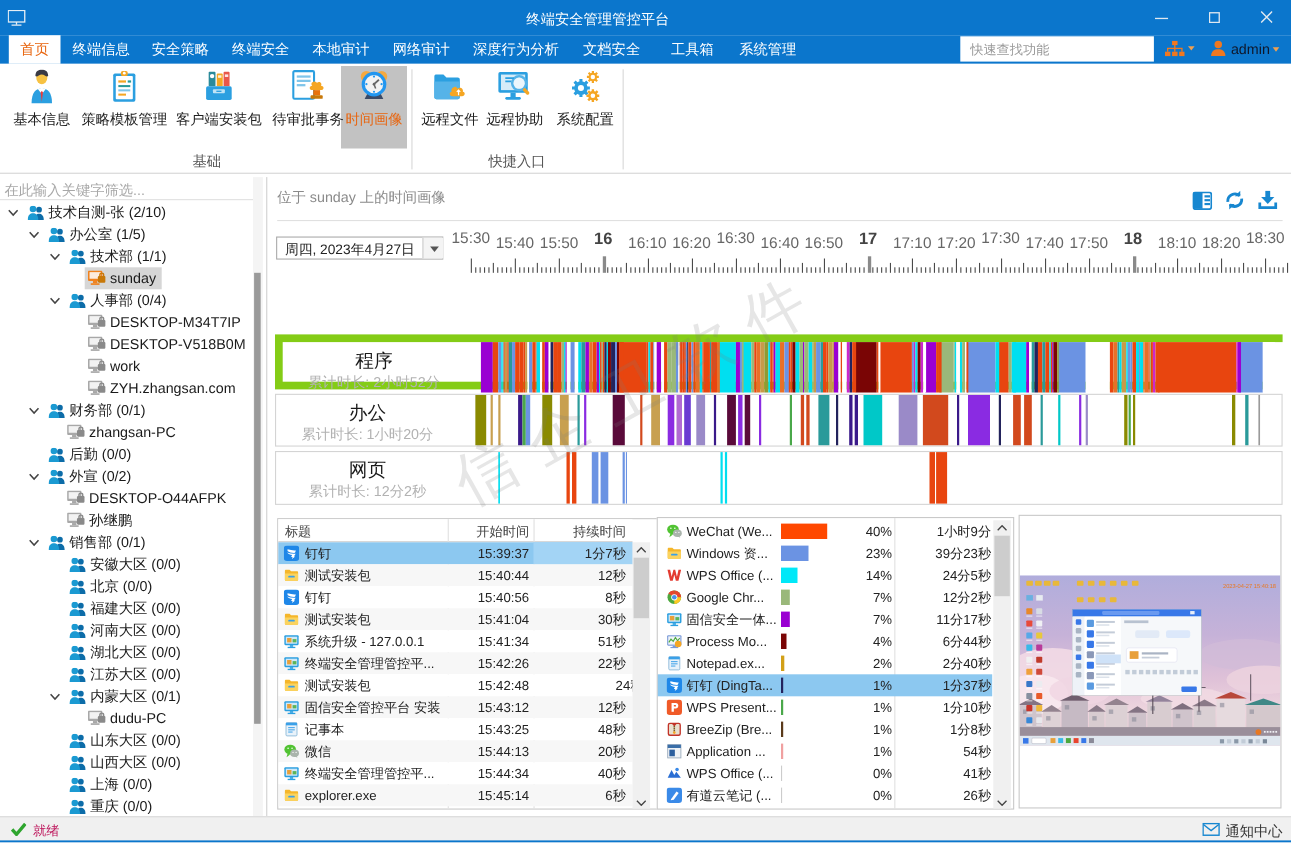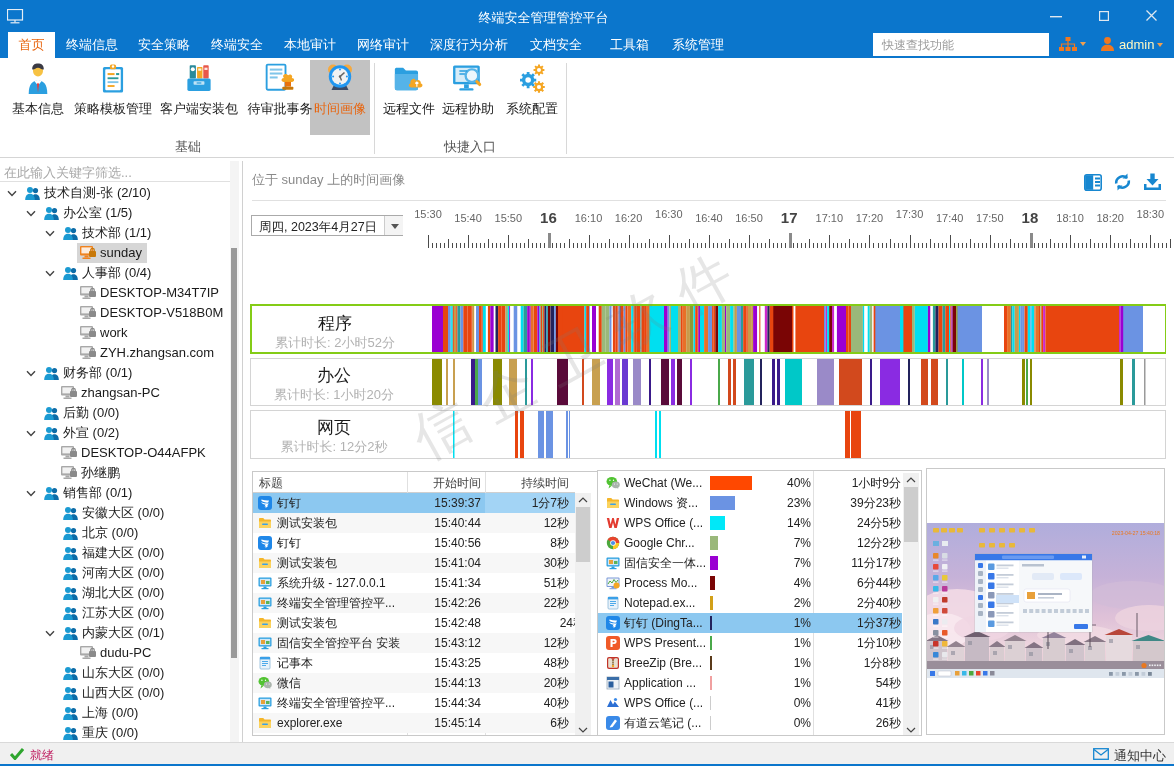--- a/index.html
+++ b/index.html
@@ -18,23 +18,23 @@
 .tree{left:0;top:161px;width:243px;height:581px;background:#fff;border-right:1px solid #d0d0d0;overflow:hidden;}
 .trow{position:absolute;height:20px;line-height:20px;font-size:13px;color:#1a1a1a;white-space:nowrap;}
 .statusbar{left:0;top:742px;width:1174px;height:24px;background:#f0f0f0;border-top:1px solid #d9d9d9;}
 .statusbar .blueline{position:absolute;left:0;bottom:0;width:1174px;height:2px;background:#0b76cc;}
 .main{left:244px;top:161px;width:930px;height:581px;background:#fff;}
 .mhead{position:absolute;left:8px;top:8px;width:914px;height:32px;border-bottom:1px solid #e0e0e0;}
 .mhead .t{position:absolute;left:0px;top:8px;font-size:13px;color:#8a8a8a;}
 .chartlbl .t1{position:absolute;width:100%;text-align:center;font-size:17px;color:#1a1a1a;}
 .chartlbl .t2{position:absolute;width:100%;text-align:center;font-size:13px;color:#b2b2b2;}
 .crow{position:absolute;left:6px;width:916px;background:#fff;border:1px solid #d4d4d4;}
-.crow.sel{border:2px solid #84cc16;}
+.crow.sel{border:7px solid #84cc16;}
 .tick{position:absolute;background:#4a4a4a;}
-.rlbl{position:absolute;font-size:11px;color:#666;white-space:nowrap;transform:translateX(-50%);}
+.rlbl{position:absolute;font-size:14px;color:#666;white-space:nowrap;transform:translateX(-50%);}
 .rlbl.hour{font-size:15px;color:#444;font-weight:bold;}
 .panel{position:absolute;border:1px solid #c9c9c9;background:#fff;}
 .grid{font-size:12px;color:#222;}
 .grid .hdr{position:absolute;border-bottom:1px solid #cfcfcf;color:#333;background:#fff;}
 .cell{position:absolute;height:20px;line-height:20px;white-space:nowrap;overflow:hidden;}
 .r{text-align:right;}
 .sb{position:absolute;background:#f0f0f0;}
 .sb .thumb{position:absolute;left:1px;background:#cdcdcd;}
 .wm{position:absolute;font-size:56px;color:rgba(120,120,120,0.19);transform:rotate(-29deg);transform-origin:left bottom;white-space:nowrap;z-index:40;pointer-events:none;letter-spacing:19px;}
 </style>
@@ -74,21 +74,21 @@
       <rect x="0" y="10" width="5" height="4" fill="#f07820"></rect>
    <rect x="6.5" y="10" width="5" height="4" fill="#f07820"></rect>
       <rect x="13" y="10" width="5" height="4" fill="#f07820"></rect>
    <path d="M9 4 L9 7 M2.5 10 L2.5 7 L15.5 7 L15.5 10 M9 7 L9 10" stroke="#f07820" stroke-width="1.2" fill="none"></path>
  </svg>
  <div class="abs" style="left:1080px;top:10px;width:0;height:0;border-left:3.5px solid transparent;border-right:3.5px solid transparent;border-top:4px solid #f0a050;"></div>
  <svg class="abs" style="left:1100px;top:4px" width="15" height="16" viewBox="0 0 15 16">
    <circle cx="7.5" cy="4.5" r="3.4" fill="#f07820"></circle>
       <path d="M1 15 C1 10.5 4 8.8 7.5 8.8 C11 8.8 14 10.5 14 15 Z" fill="#f07820"></path>
  </svg>
- <div class="abs" style="left:1119px;top:5px;font-size:13px;color:#fef9c3;">admin</div>
+ <div class="abs" style="left:1119px;top:5px;font-size:13px;color:#0f172a;">admin</div>
  <div class="abs" style="left:1157px;top:11px;width:0;height:0;border-left:3.5px solid transparent;border-right:3.5px solid transparent;border-top:4px solid #f0a050;"></div>
 </div>
 <div class="abs ribbon">
     <div class="ritem" style="left:8px;width:60px;">
       <div style="position:absolute;left:50%;transform:translateX(-50%);top:3px;"><svg width="30" height="31" viewBox="0 0 38 40">
 <path d="M7 40 C7 27 12 22.5 19 22.5 C26 22.5 31 27 31 40 Z" fill="#2b9fe0"></path>
 <path d="M14.5 23.5 L19 29 L23.5 23.5 L19 21.5 Z" fill="#fff"></path>
 <path d="M17.6 27 L19 38 L20.4 27 L19 25.5 Z" fill="#e83a3a"></path>
 <ellipse cx="19" cy="10" rx="6.5" ry="7.5" fill="#f7c243"></ellipse>
 <path d="M11.5 8 C11.5 2 15 0.5 19 0.5 C23 0.5 26.5 2 26.5 8 C24 9.5 22.5 6 19 6 C15.5 6 14 9.5 11.5 8 Z" fill="#3a3a44"></path>

